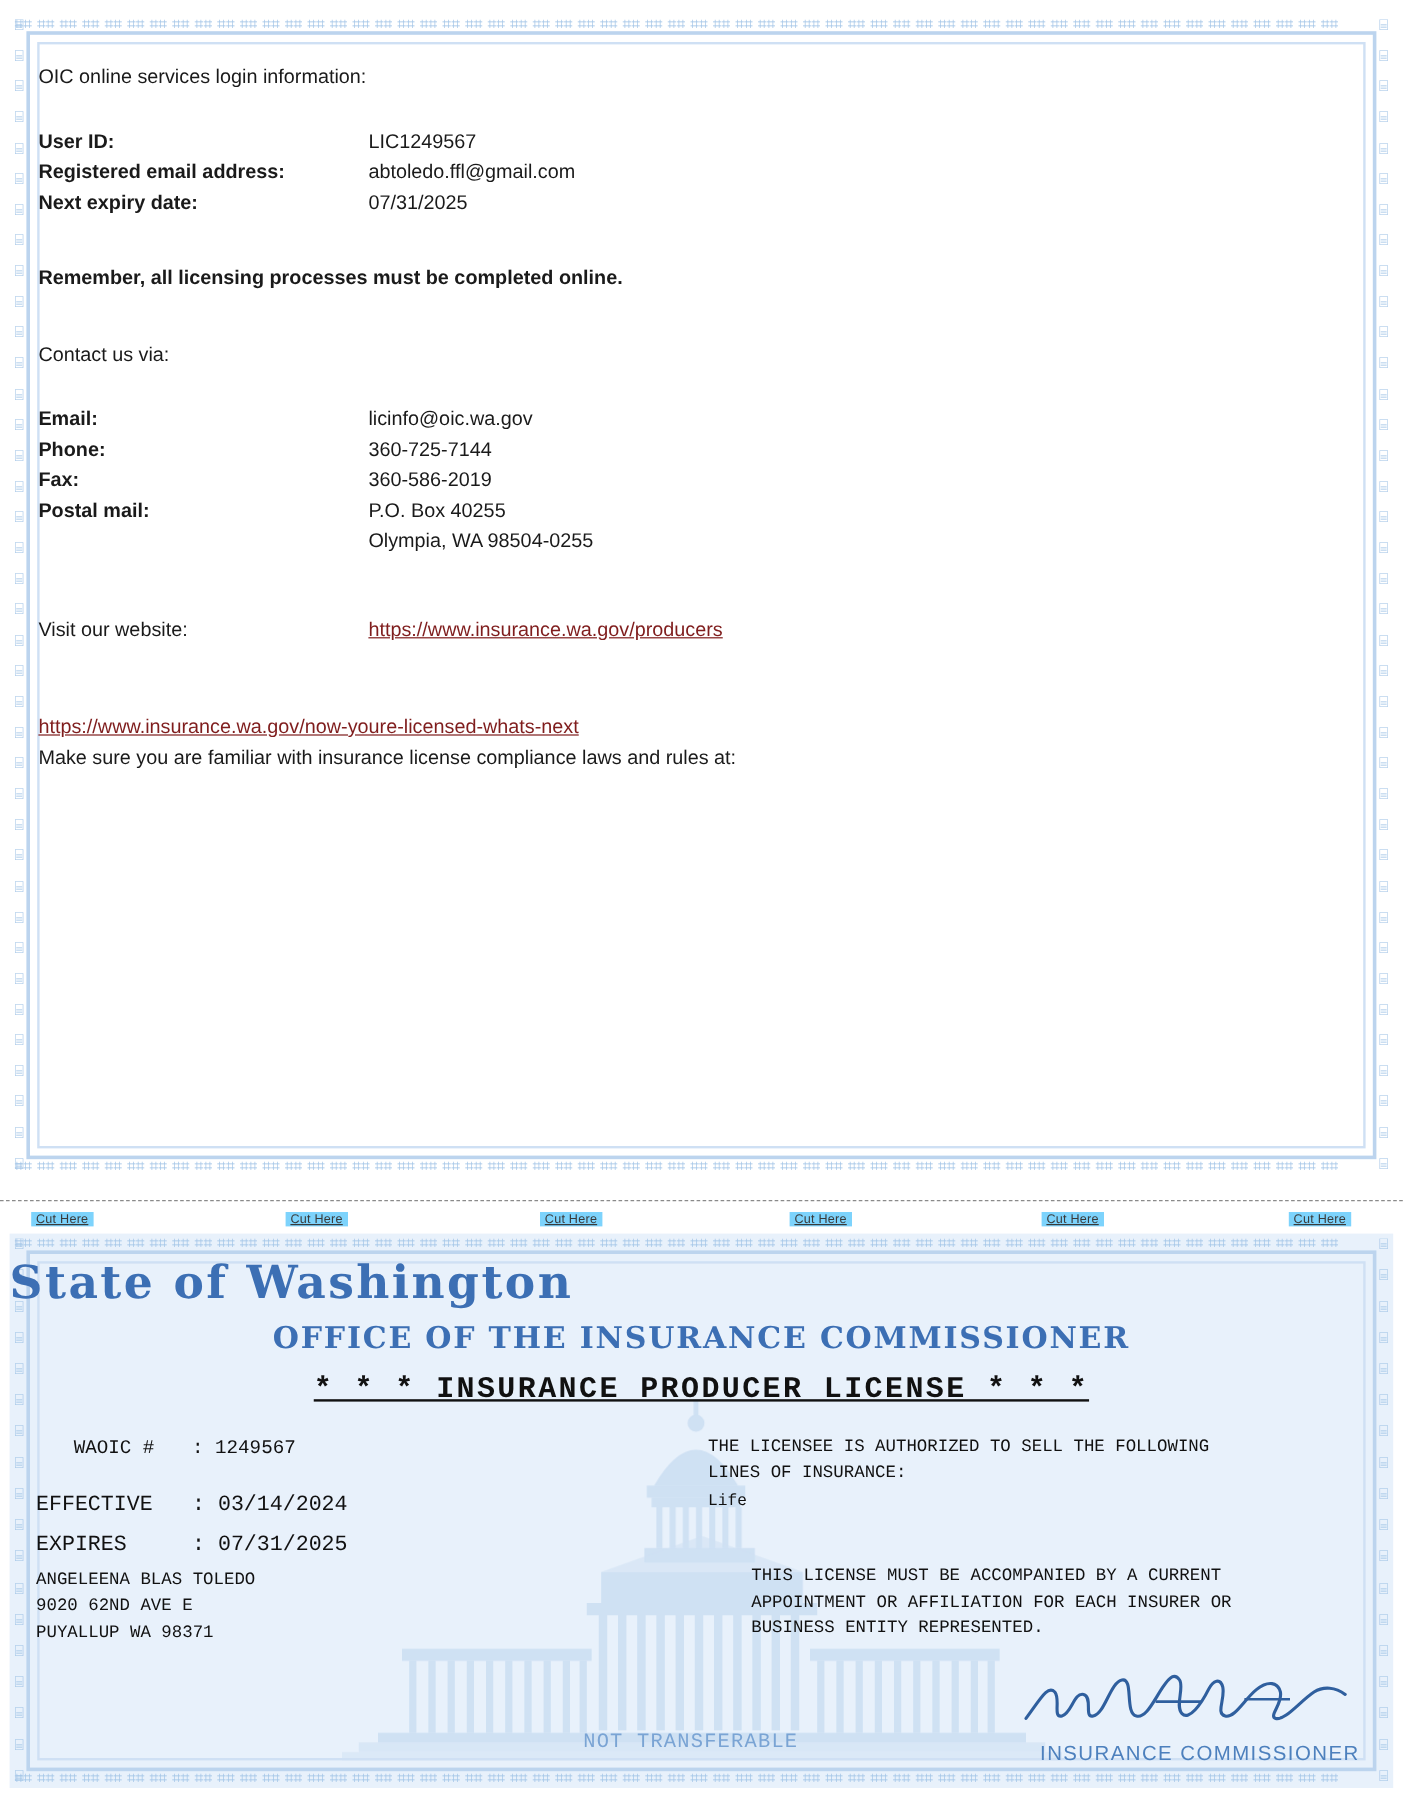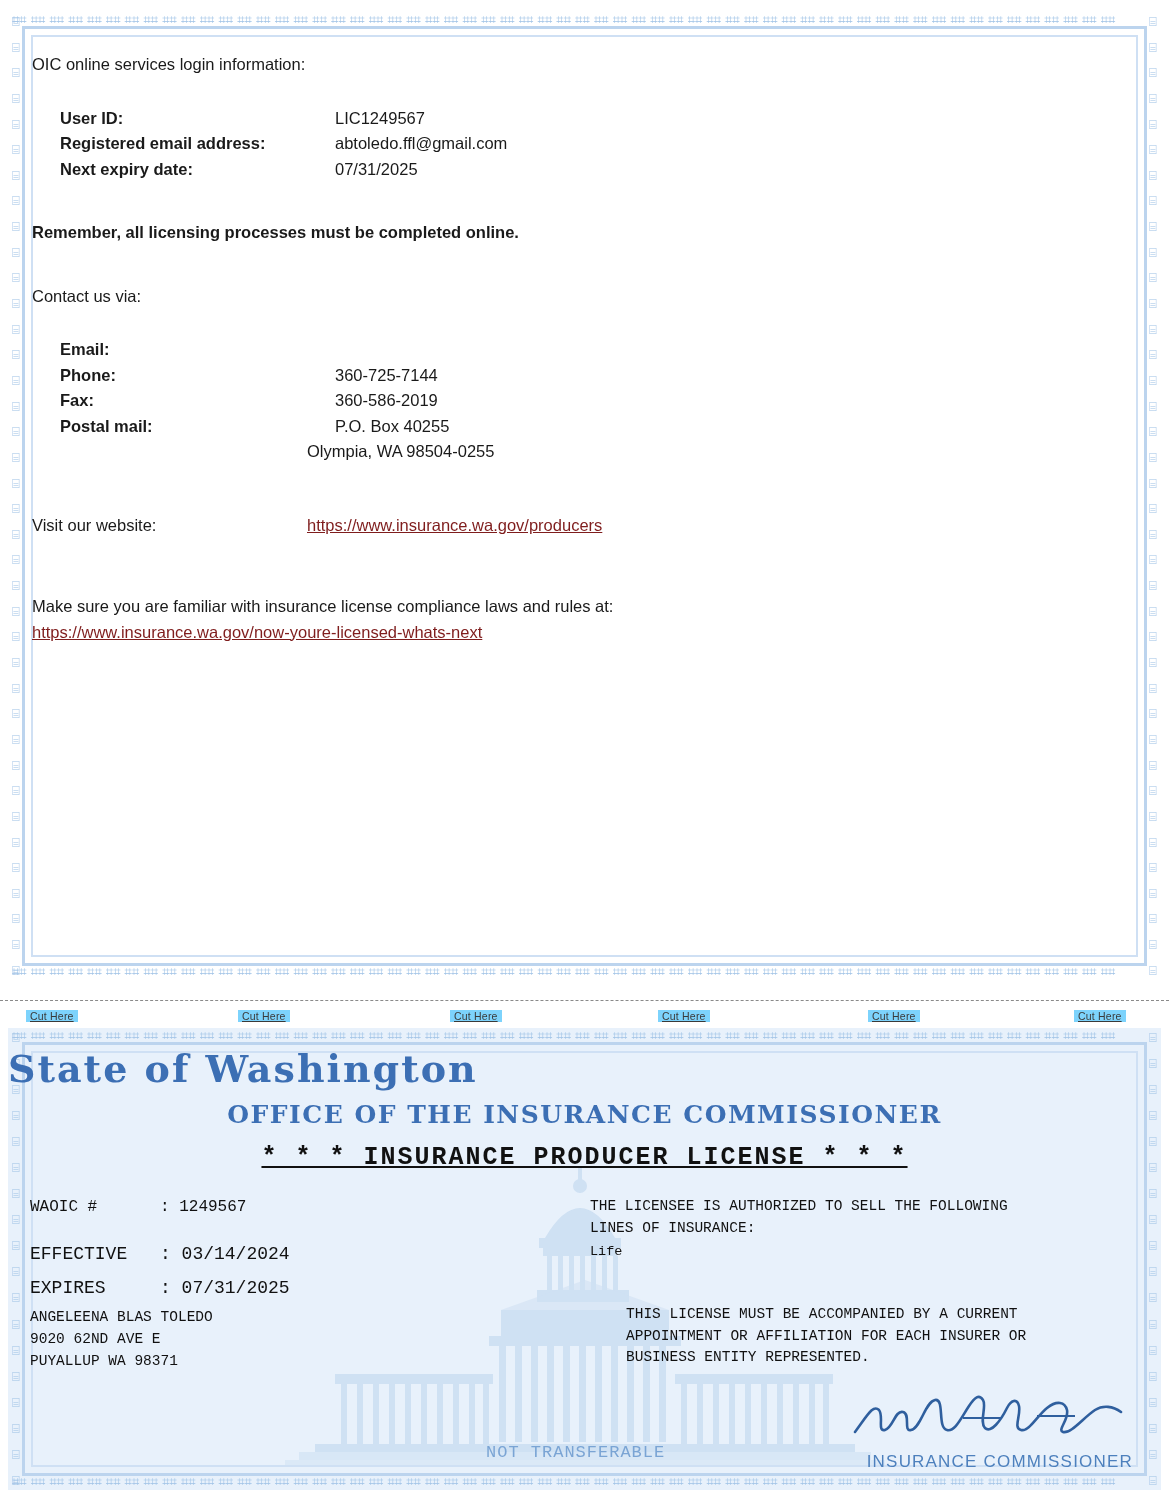--- a/index.html
+++ b/index.html
@@ -88,21 +88,21 @@
     font-size: 16.5px;
     line-height: 1.0;
     color: #1a1a1a;
   }
   .line {
     display: flex;
     align-items: baseline;
     margin-bottom: 9px;
   }
   .lbl { width: 275px; flex: 0 0 275px; }
-  .lbl.bold { font-weight: bold; padding-left: 28px; }
+  .lbl.bold { font-weight: bold; }
   .val { flex: 1 1 auto; }
   .plain { margin-bottom: 9px; }
   .gap-lg { height: 28px; }
   .gap-md { height: 20px; }
   .gap-sm { height: 10px; }
   .bold { font-weight: bold; }
   .link {
     color: #7f1d1d;
     text-decoration: underline;
   }
@@ -354,20 +354,21 @@
     <div class="plain bold">Remember, all licensing processes must be completed online.</div>
 
     <div class="gap-lg"></div>
     <div class="gap-sm"></div>
     <div class="plain">Contact us via:</div>
 
     <div class="gap-lg"></div>
 
     <div class="line">
       <div class="lbl bold">Email:</div>
+      <div class="val">licinfo@oic.wa.gov</div>
     </div>
     <div class="line">
       <div class="lbl bold">Phone:</div>
       <div class="val">360-725-7144</div>
     </div>
     <div class="line">
       <div class="lbl bold">Fax:</div>
       <div class="val">360-586-2019</div>
     </div>
     <div class="line">
@@ -385,24 +386,24 @@
     <div class="line">
       <div class="lbl">Visit our website:</div>
       <div class="val">
         <a class="link" href="#">https://www.insurance.wa.gov/producers</a>
       </div>
     </div>
 
     <div class="gap-lg"></div>
     <div class="gap-lg"></div>
 
-    <div class="plain">Make sure you are familiar with insurance license compliance laws and rules at:</div>
     <div class="plain">
       <a class="link" href="#">https://www.insurance.wa.gov/now-youre-licensed-whats-next</a>
     </div>
+    <div class="plain">Make sure you are familiar with insurance license compliance laws and rules at:</div>
   </div>
 </div>
 
 <div class="cut-strip">
   <div class="cut-dashes"></div>
   <div class="cut-label" style="left:26px;">Cut Here</div>
   <div class="cut-label" style="left:238px;">Cut Here</div>
   <div class="cut-label" style="left:450px;">Cut Here</div>
   <div class="cut-label" style="left:658px;">Cut Here</div>
   <div class="cut-label" style="left:868px;">Cut Here</div>
@@ -530,21 +531,21 @@
       <span>⌸</span>
       <span>⌸</span>
   </div>
 
   <div class="lic-title">State of Washington</div>
   <div class="lic-sub">OFFICE OF THE INSURANCE COMMISSIONER</div>
   <div class="lic-type">*  *  *  INSURANCE PRODUCER LICENSE  *  *  *</div>
 
   <div class="lic-left">
     <div class="line" style="margin-bottom:22px;">
-      <div style="width:130px;flex:0 0 130px;">WAOIC #</div>
+      <div style="width:130px;flex:0 0 130px;text-align:center;">WAOIC #</div>
       <div>: 1249567</div>
     </div>
     <div class="line big" style="margin-bottom:8px;">
       <div style="width:130px;flex:0 0 130px;">EFFECTIVE</div>
       <div>: 03/14/2024</div>
     </div>
     <div class="line big" style="margin-bottom:6px;">
       <div style="width:130px;flex:0 0 130px;">EXPIRES</div>
       <div>: 07/31/2025</div>
     </div>

